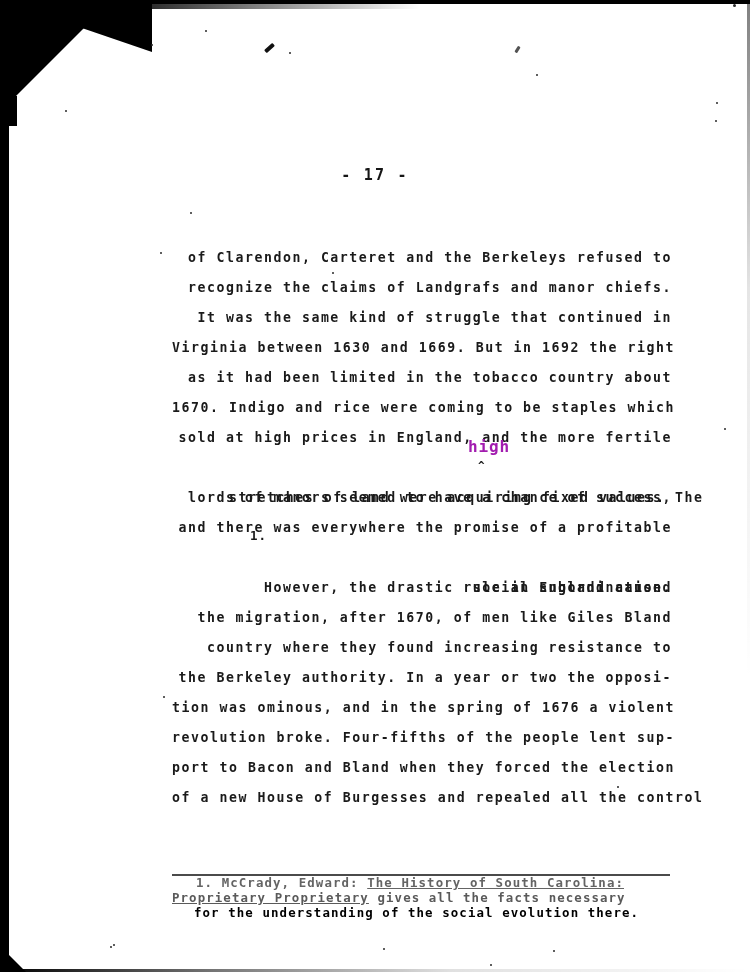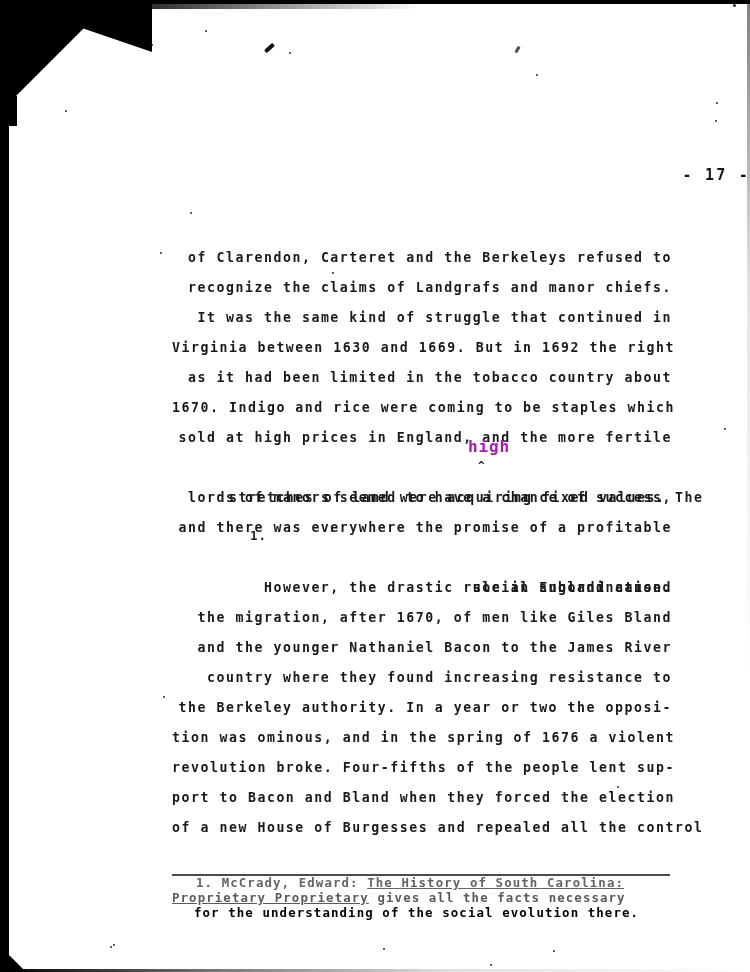--- a/index.html
+++ b/index.html
@@ -98,21 +98,21 @@
     transform: rotate(-58deg);
     border-radius: 1px;
     opacity: 0.72;
   }
 
   
   .page-number {
     position: absolute;
     left: 0; top: 166px;
     width: 750px;
-    text-align: right;
+    text-align: center;
     font-size: 15px;
     font-weight: bold;
     letter-spacing: 2.2px;
     color: #151515;
   }
 
   .body-block {
     position: absolute;
     left: 172px;
     top: 243px;
@@ -260,21 +260,20 @@
     <div class="tline">lords of manors seemed to have a chance of success,</div>
     <div class="tline">and there was everywhere the promise of a profitable</div>
 
     <div class="tline">
       <span>social subordination.</span>
       <span class="fn-marker">1.</span>
     </div>
 
     <div class="tline"><span class="indent"></span><span>However, the drastic rule in England caused</span></div>
     <div class="tline">the migration, after 1670, of men like Giles Bland</div>
-    <div class="tline">and the younger Nathaniel Bacon to the James River</div>
     <div class="tline">country where they found increasing resistance to</div>
     <div class="tline">the Berkeley authority. In a year or two the opposi-</div>
     <div class="tline">tion was ominous, and in the spring of 1676 a violent</div>
     <div class="tline">revolution broke. Four-fifths of the people lent sup-</div>
     <div class="tline">port to Bacon and Bland when they forced the election</div>
     <div class="tline">of a new House of Burgesses and repealed all the control</div>
   </div>
 
   <div class="fn-rule"></div>
 

